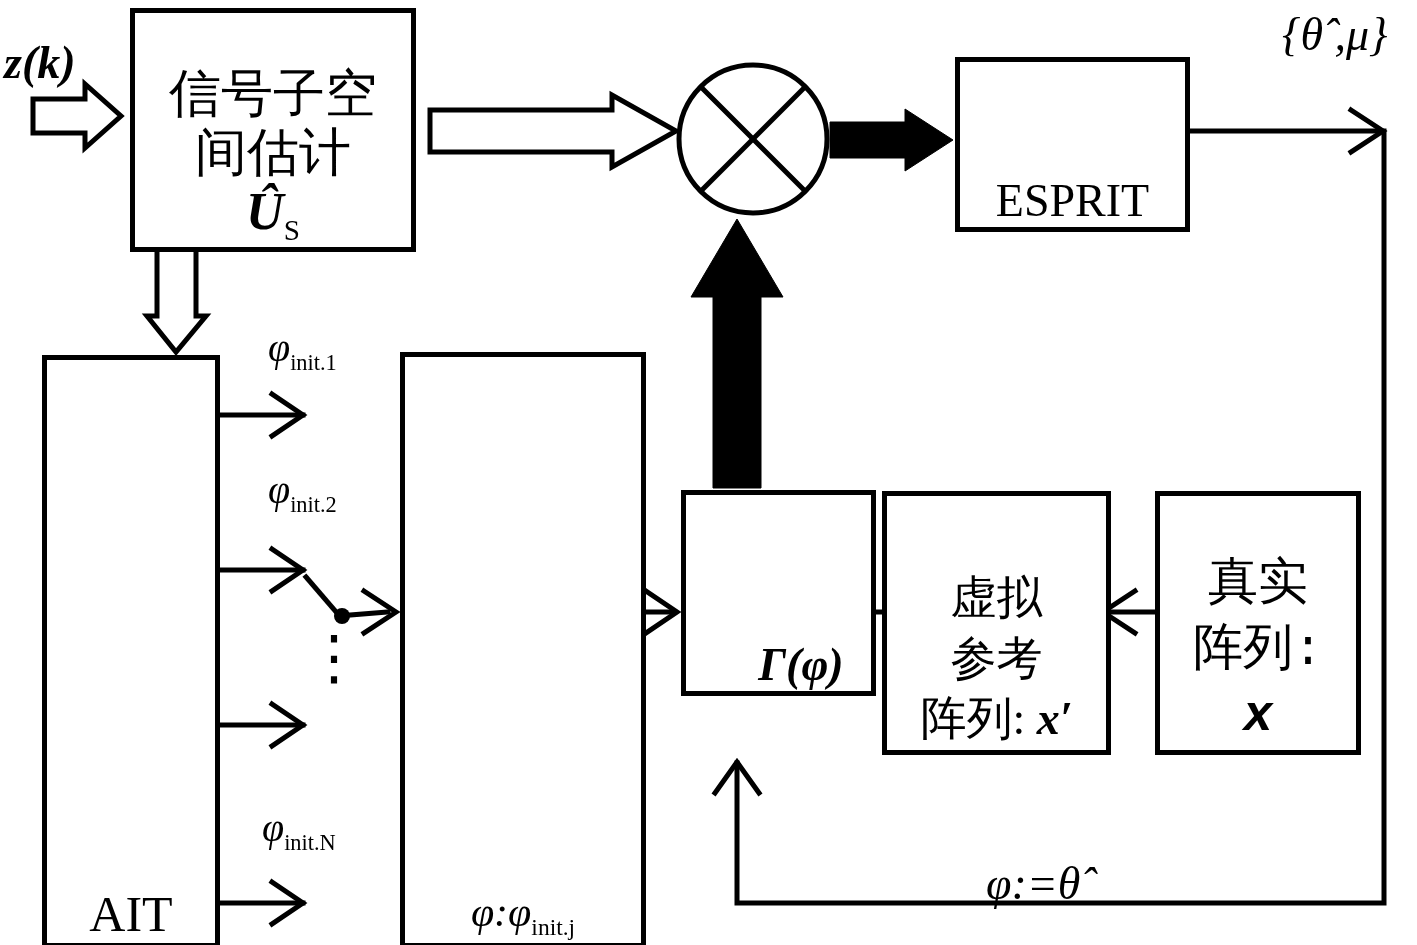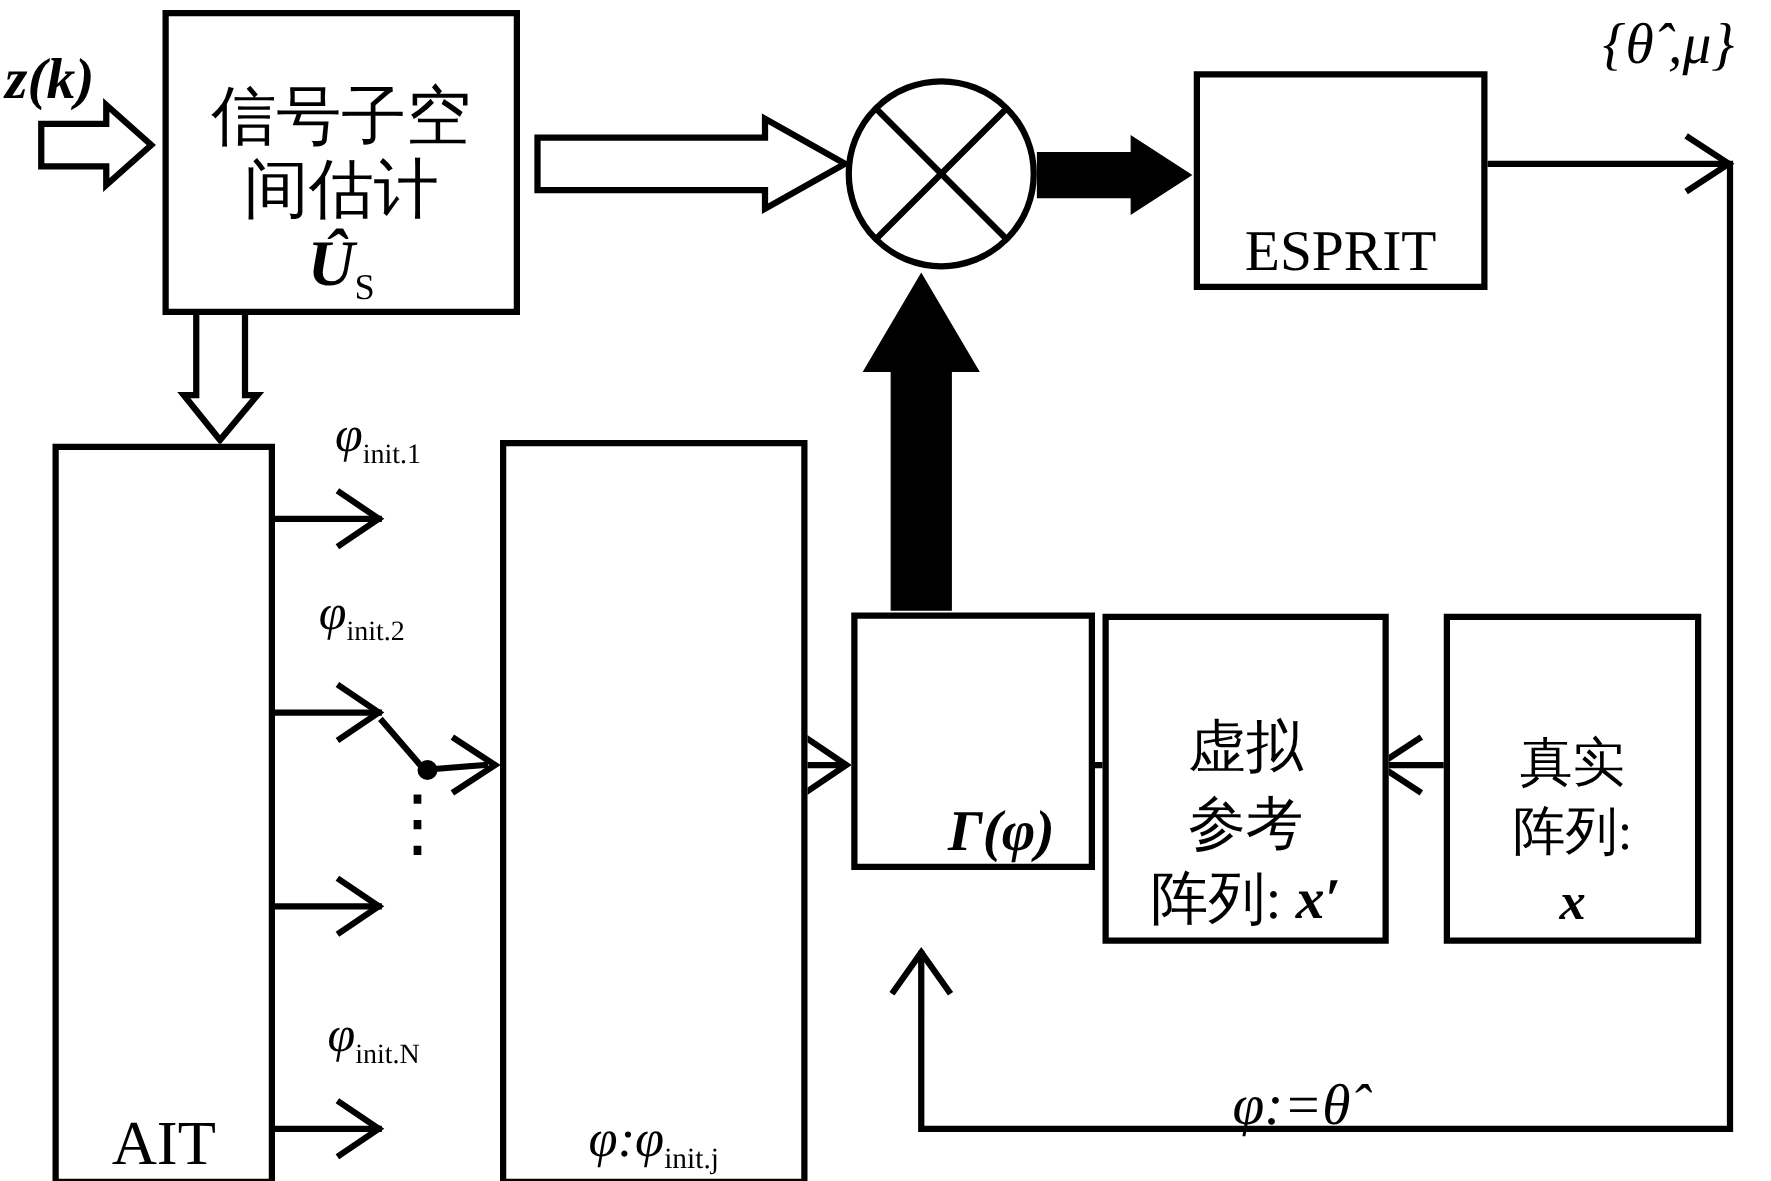--- a/index.html
+++ b/index.html
@@ -15,26 +15,26 @@
   .it{font-style:italic;}
   .bi{font-style:italic;font-weight:bold;}
   sub{font-size:0.56em;font-style:normal;}
   .subspace{left:130px;top:8px;width:276px;height:234px;font-size:52px;line-height:1.13;}
   .esprit{left:955px;top:57px;width:225px;height:165px;font-size:46px;}
   .ait{left:42px;top:355px;width:168px;height:583px;font-size:50px;}
   .phase{left:400px;top:352px;width:236px;height:586px;font-size:50px;line-height:1.3;}
   .phase .expr{font-size:42px;margin-top:44px;}
   .gamma{left:681px;top:490px;width:140px;height:196px;font-size:46px;padding-left:45px;}
   .virtual{left:882px;top:491px;width:219px;height:254px;font-size:46px;line-height:1.32;}
-  .real{left:1155px;top:491px;width:196px;height:254px;font-size:42px;line-height:1.32;}
+  .real{left:1155px;top:491px;width:196px;height:254px;font-size:50px;line-height:1.32;font-family:Liberation Mono, monospace;}
   .inlbl{left:4px;top:12px;font-size:46px;margin-top:24px;}
   .outlbl{left:1282px;top:8px;font-size:46px;}
   .phi{font-size:40px;}
   .phi1{left:268px;top:324px;text-align:right;}
-  .phi2{left:255px;top:466px;text-align:center;}
+  .phi2{left:268px;top:466px;text-align:center;}
   .phiN{left:262px;top:804px;}
   .dots{left:304px;top:628px;font-size:60px;line-height:1;}
   .fb{left:986px;top:810px;font-size:46px;margin-top:47px;}
 </style>
 </head>
 <body>
 
 <div class="canvas">
 
   <svg class="layer" width="1417" height="945" viewBox="0 0 1417 945">

